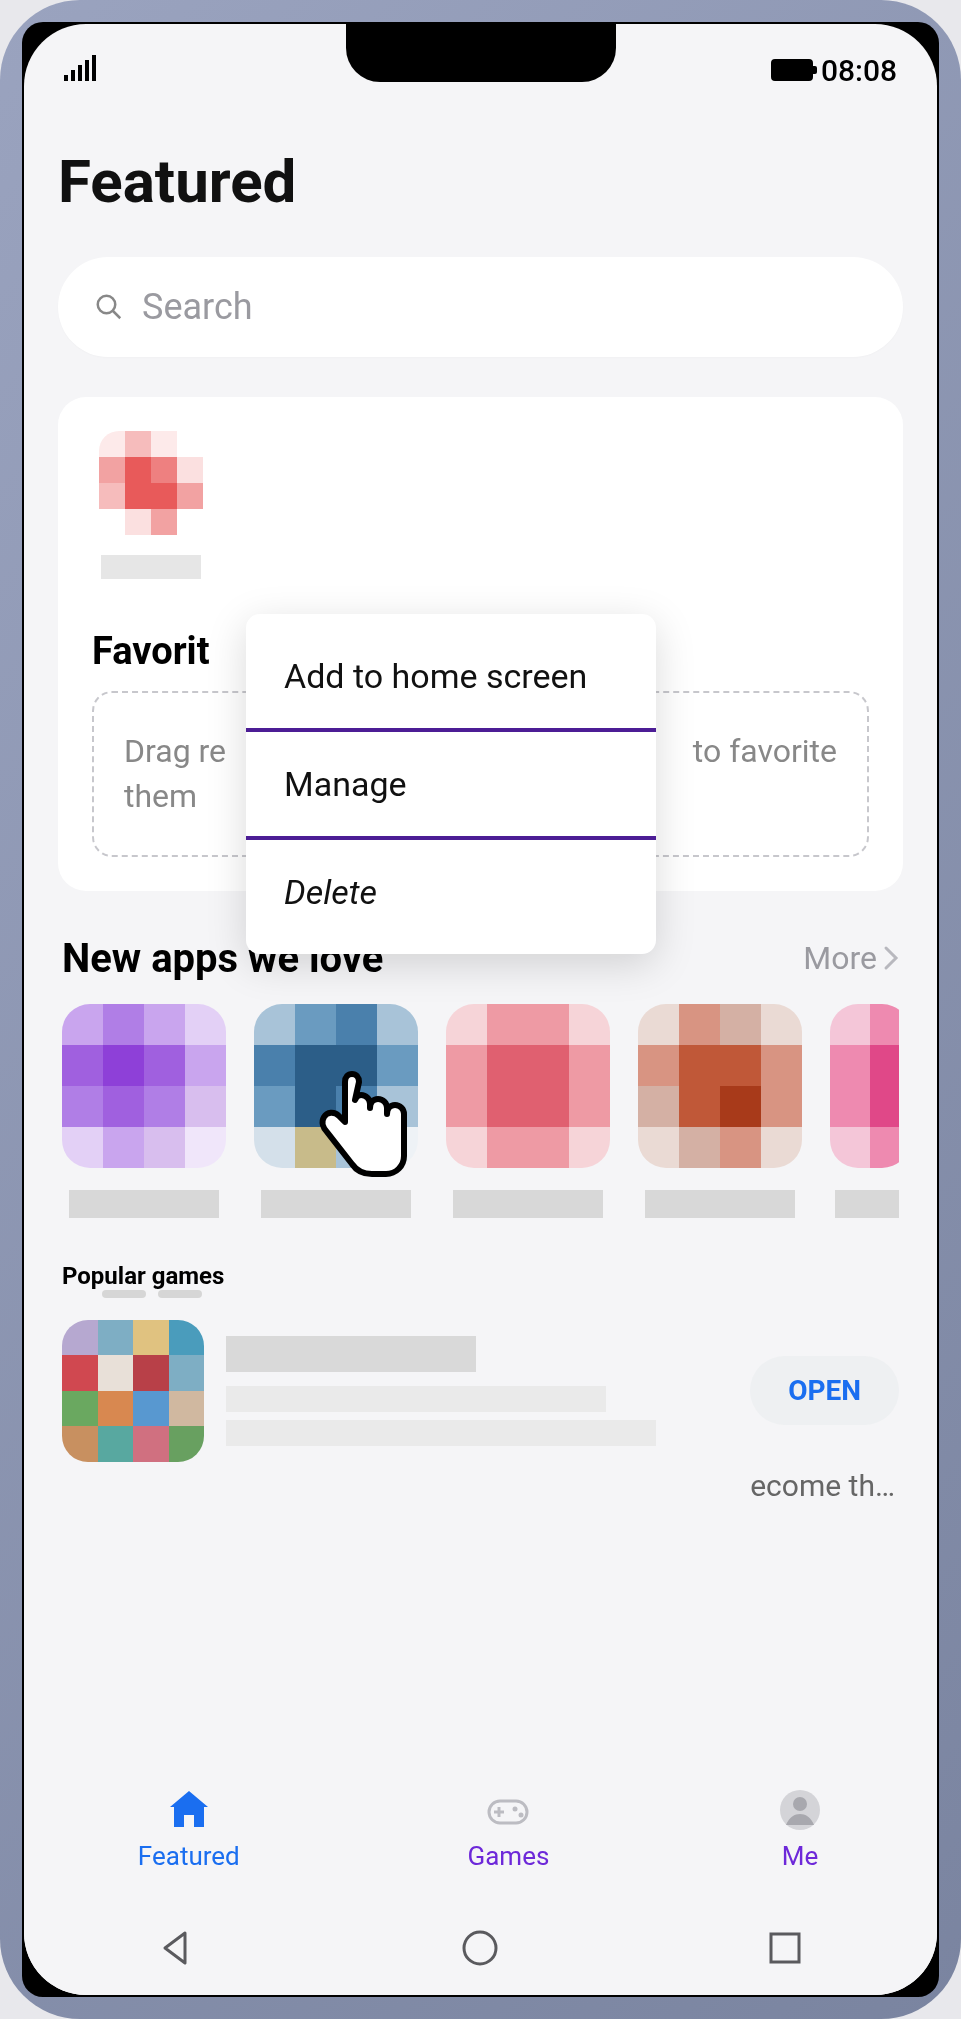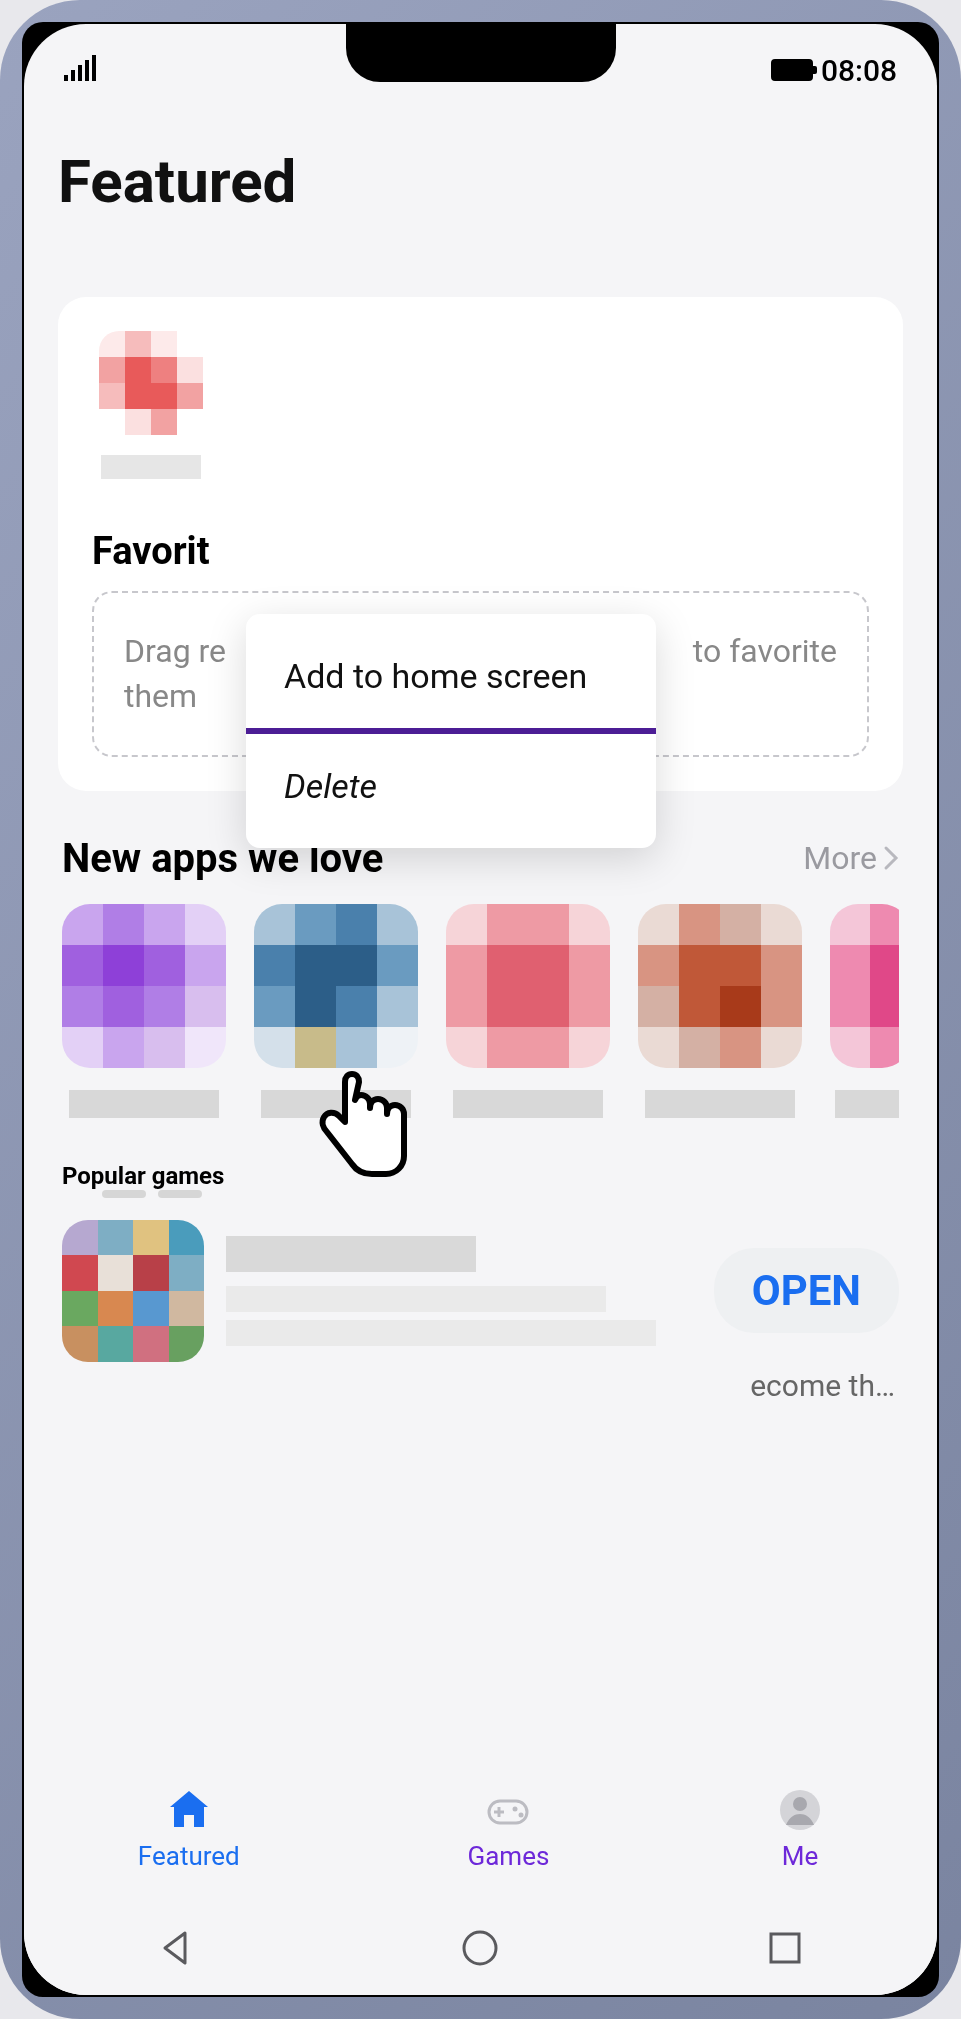--- a/index.html
+++ b/index.html
@@ -108,21 +108,21 @@
   .pop-pix { width:142px; height:142px; border-radius:26px; overflow:hidden; }
   .pop-text { flex:1; }
   .pop-title { width:250px; height:36px; background:#d9d9d9; margin-bottom:14px; }
   .pop-sub { width:380px; height:26px; background:#eaeaea; margin-bottom:8px; }
   .pop-sub2 { width:430px; height:26px; background:#eaeaea; }
   .open-btn {
     background:#eef0f2;
     border-radius:40px;
     padding: 18px 38px;
     color:#1a6ef0;
-    font-size:42px;
+    font-size:28px;
     font-weight:700;
   }
   .pop-desc { font-size:30px; color:#666; text-align:right; margin-top:6px; padding-right:4px; }
   .dot-row { display:flex; gap:12px; margin-bottom:14px; padding-left:40px; }
   .dot { width:44px; height:8px; background:#d6d6d6; border-radius:4px; }
   .nav-bar {
     position:absolute;
     bottom:96px;
     left:0; right:0;
     height:140px;
@@ -152,21 +152,21 @@
     background:#fff;
     border-radius: 14px;
     box-shadow: 0 10px 40px rgba(0,0,0,0.15);
     padding: 10px 0;
     z-index: 50;
   }
   .context-item {
     padding: 32px 38px;
     font-size: 34px;
     color:#111;
-    border-bottom:6px solid #4c1d95;
+    border-bottom:4px solid #4c1d95;
   }
   .context-item:last-child { border-bottom:none;font-style:italic; }
   .hand-cursor {
     position:absolute;
     top: 1040px;
     left: 290px;
     width: 100px;
     height: 120px;
     z-index:60;
   }
@@ -194,20 +194,27 @@
           <div class="battery">
               <div class="battery-fill"></div>
             </div>
           <span>08:08</span>
         </div>
       </div>
 
       <div class="content">
         <h1 class="page-title">Featured</h1>
 
+        <div class="search-bar">
+          <svg viewBox="0 0 24 24" fill="none" stroke-width="2">
+              <circle cx="10" cy="10" r="7"></circle>
+              <line x1="15" y1="15" x2="21" y2="21"></line>
+            </svg>
+          <span class="search-placeholder">Search</span>
+        </div>
 
         <div class="card">
           <div class="recent-row">
             <div class="app-tile">
               <div class="pix">
                 <div class="pix-grid">
                   <div style="background:#fdeaea"></div>
                     <div style="background:#f6bcbc"></div>
                     <div style="background:#fdeaea"></div>
                     <div style="background:#fff"></div>
@@ -394,20 +401,21 @@
               <div class="pop-sub2"></div>
             </div>
             <div class="open-btn">OPEN</div>
           </div>
           <div class="pop-desc">ecome th…</div>
         </div>
       </div>
 
       <div class="context-menu">
         <div class="context-item">Add to home screen</div>
+        <div class="context-item">Manage</div>
         <div class="context-item">Delete</div>
       </div>
 
       <div class="hand-cursor">
         <svg viewBox="0 0 100 120">
             <path d="M38 10 C34 10 31 13 31 18 L31 58 L25 52 C20 47 13 48 10 53 C7 58 9 64 13 68 L38 100 C42 106 48 110 58 110 L72 110 C82 110 90 102 90 92 L90 50 C90 45 86 41 81 41 C76 41 73 45 73 50 L73 44 C73 39 69 35 64 35 C59 35 56 39 56 44 L56 40 C56 35 52 31 47 31 C44 31 42 33 41 36 L45 18 C45 13 42 10 38 10 Z" fill="#fff" stroke="#000" stroke-width="6" stroke-linejoin="round"></path>
           </svg>
       </div>
 
       <div class="nav-bar">

